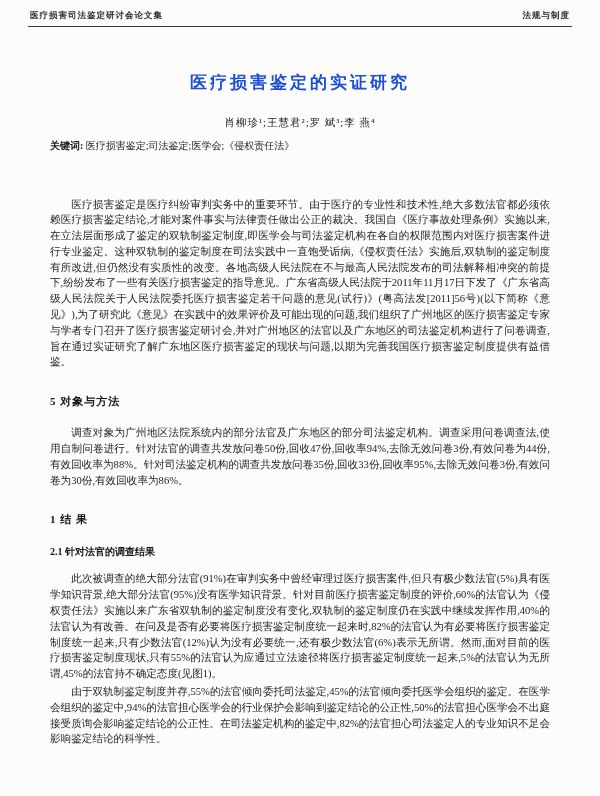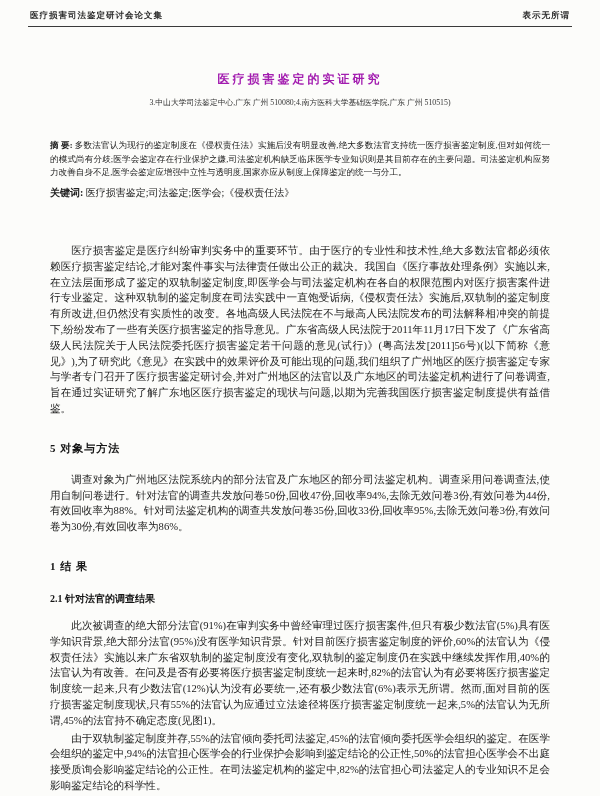--- a/index.html
+++ b/index.html
@@ -11,21 +11,21 @@
     padding: 6px 50px 0 50px; position: relative;
   }
   .running-head {
     display: flex; justify-content: space-between; align-items: flex-end;
     font-size: 8.5px; font-weight: bold; color: #2d2d2d;
     margin: 0 -22px; padding: 4px 2px 4px 2px;
     border-bottom: 1.2px solid #3a3a3a; letter-spacing: 1px;
   }
   .title {
     margin-top: 44px; text-align: center;
-    font-size: 12px; font-weight: bold; letter-spacing: 3px; color: #a21caf;
+    font-size: 17px; font-weight: bold; letter-spacing: 3px; color: #1d4ed8;
   }
   .authors {
     margin-top: 22px; text-align: center;
     font-size: 10.5px; color: #222; letter-spacing: 1px;
   }
   .affiliations {
     margin-top: 9px; text-align: center;
     font-size: 7.8px; line-height: 12px; color: #333;
   }
   .abstract {
@@ -50,34 +50,30 @@
   }
   .par-gap { margin-top: 2px; }
 </style>
 </head>
 <body>
 
 <div class="page">
 
   <div class="running-head">
     <span>医疗损害司法鉴定研讨会论文集</span>
-    <span>表示无所谓</span>
+    <span>法规与制度</span>
   </div>
 
   <h1 class="title">医疗损害鉴定的实证研究</h1>
 
+  <div class="authors">肖柳珍¹;王慧君²;罗 斌³;李 燕⁴</div>
 
   <div class="affiliations">
-    <div>3.中山大学司法鉴定中心,广东 广州 510080;4.南方医科大学基础医学院,广东 广州 510515)</div>
   </div>
 
-  <div class="abstract">
-    <span class="label">摘  要:</span>
-    <span>多数法官认为现行的鉴定制度在《侵权责任法》实施后没有明显改善,绝大多数法官支持统一医疗损害鉴定制度,但对如何统一的模式尚有分歧;医学会鉴定存在行业保护之嫌,司法鉴定机构缺乏临床医学专业知识则是其目前存在的主要问题。司法鉴定机构应努力改善自身不足,医学会鉴定应增强中立性与透明度,国家亦应从制度上保障鉴定的统一与分工。</span>
-  </div>
 
   <div class="keywords">
     <span class="label">关键词:</span>
     <span>医疗损害鉴定;司法鉴定;医学会;《侵权责任法》</span>
   </div>
 
   <div class="body-block">
 
     <p class="body-par">医疗损害鉴定是医疗纠纷审判实务中的重要环节。由于医疗的专业性和技术性,绝大多数法官都必须依赖医疗损害鉴定结论,才能对案件事实与法律责任做出公正的裁决。我国自《医疗事故处理条例》实施以来,在立法层面形成了鉴定的双轨制鉴定制度,即医学会与司法鉴定机构在各自的权限范围内对医疗损害案件进行专业鉴定。这种双轨制的鉴定制度在司法实践中一直饱受诟病,《侵权责任法》实施后,双轨制的鉴定制度有所改进,但仍然没有实质性的改变。各地高级人民法院在不与最高人民法院发布的司法解释相冲突的前提下,纷纷发布了一些有关医疗损害鉴定的指导意见。广东省高级人民法院于2011年11月17日下发了《广东省高级人民法院关于人民法院委托医疗损害鉴定若干问题的意见(试行)》(粤高法发[2011]56号)(以下简称《意见》),为了研究此《意见》在实践中的效果评价及可能出现的问题,我们组织了广州地区的医疗损害鉴定专家与学者专门召开了医疗损害鉴定研讨会,并对广州地区的法官以及广东地区的司法鉴定机构进行了问卷调查,旨在通过实证研究了解广东地区医疗损害鉴定的现状与问题,以期为完善我国医疗损害鉴定制度提供有益借鉴。</p>
 

